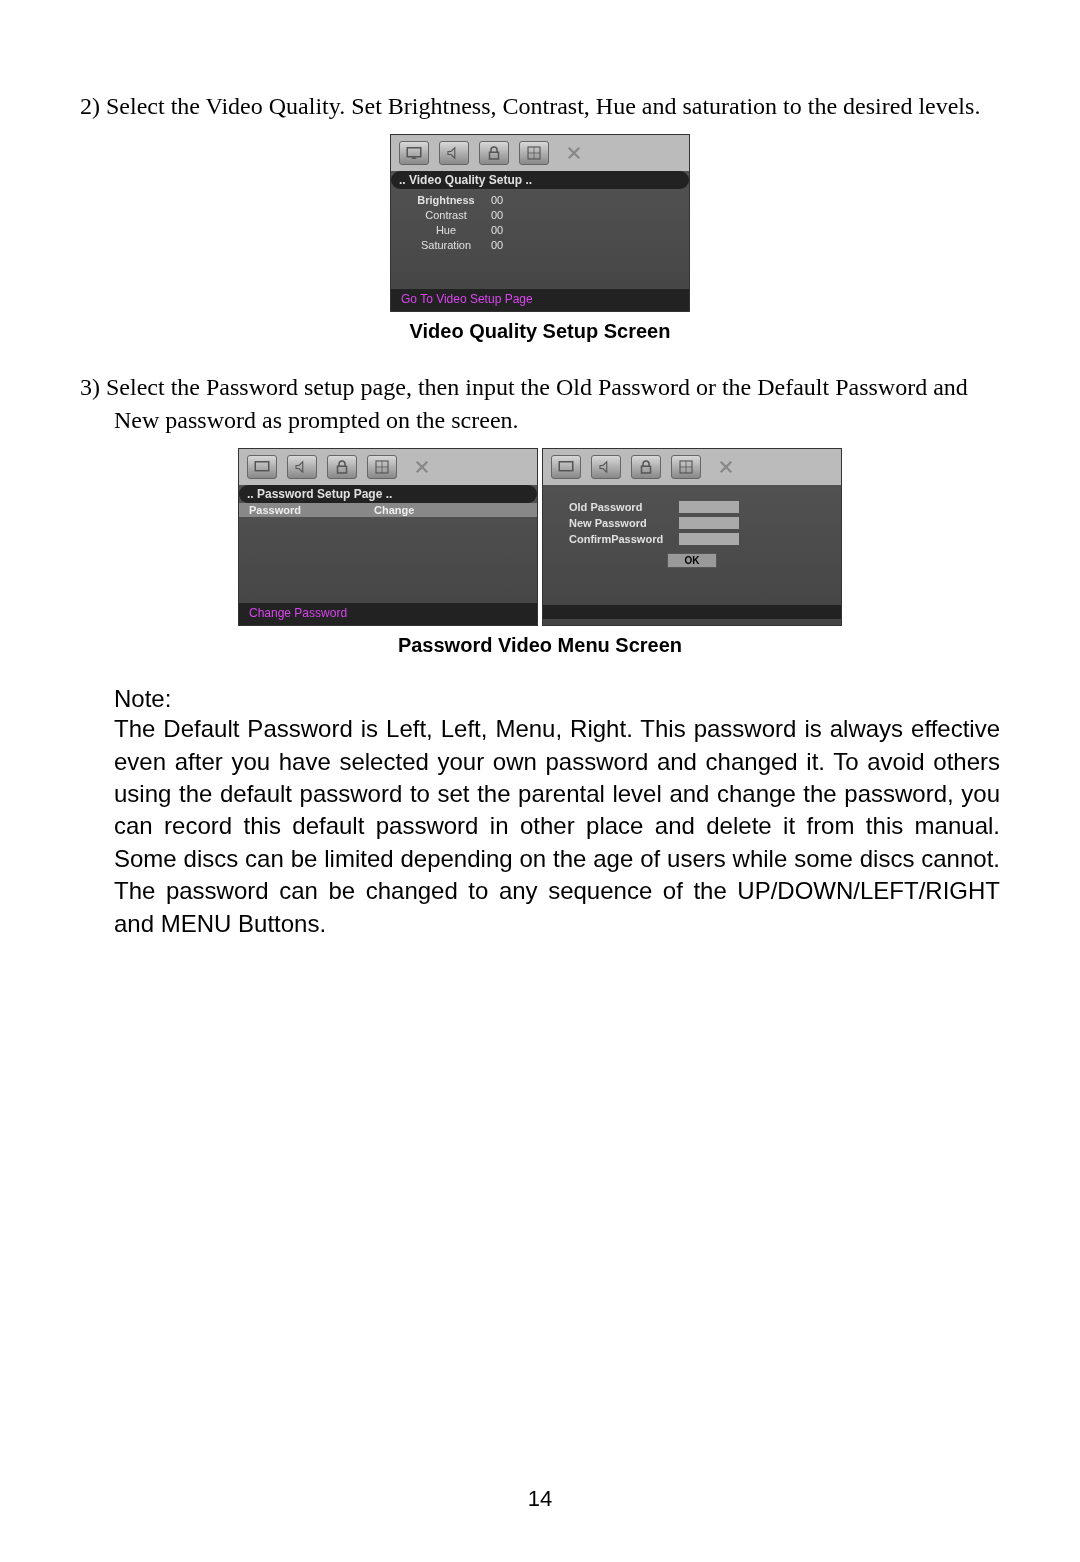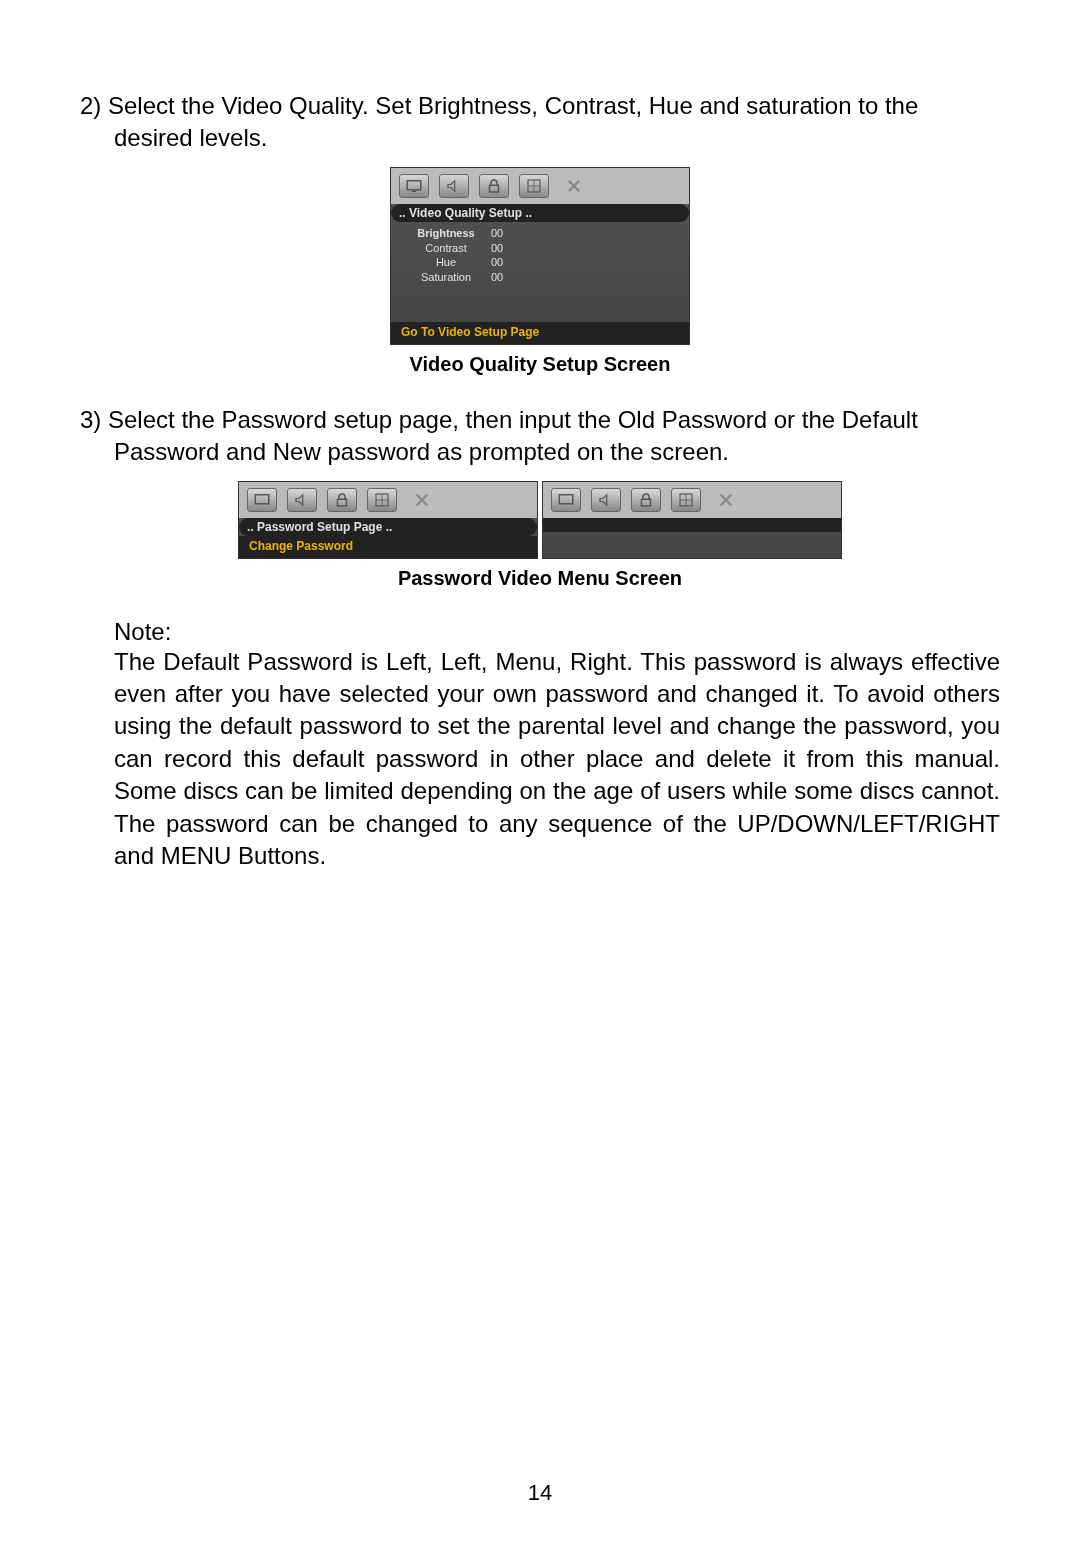--- a/index.html
+++ b/index.html
@@ -10,34 +10,34 @@
     font-family: Arial, Helvetica, sans-serif;
     color: #000;
     padding: 90px 80px 40px 80px;
     position: relative;
   }
   .body-text {
     font-size: 24px;
     line-height: 1.35;
     margin-bottom: 12px;
   }
-  .indent { padding-left: 34px; text-indent: -34px; }
+  .indent { padding-left: 34px; text-indent: -34px; font-family: Liberation Serif, serif; }
   .indent-flat { padding-left: 34px; }
   .justify { text-align: justify; }
   .note-label { font-weight: normal; font-size: 24px; padding-left: 34px; }
   .caption {
     text-align: center;
     font-weight: bold;
     font-size: 20px;
     margin-top: 8px;
     margin-bottom: 28px;
   }
   .page-num {
     position: absolute;
-    bottom: 56px;
+    bottom: 50px;
     left: 0; right: 0;
     text-align: center;
     font-size: 22px;
   }
   
   .osd-panel {
     background: linear-gradient(#555, #444);
     width: 300px;
     font-family: Arial, sans-serif;
     font-size: 11px;
@@ -63,21 +63,21 @@
     font-weight: bold;
     padding: 2px 8px;
     font-size: 12px;
     border-radius: 9px;
   }
   .osd-body { padding: 4px 10px 6px 10px; color: #e0e0e0; min-height: 100px; }
   .osd-item { display: flex; font-size: 11px; line-height: 1.35; }
   .osd-item .lbl { width: 90px; font-weight: bold; text-align: center; }
   .osd-item .val { }
   .osd-item.sub .lbl { font-weight: normal; }
-  .osd-footer { background: #222; color: #eab308; padding: 3px 10px 5px 10px; font-size: 12px; font-weight: bold; }
+  .osd-footer { background: #222; color: #d946ef; padding: 3px 10px 5px 10px; font-size: 12px; font-weight: normal; }
   .single-center { display: flex; justify-content: center; margin: 6px 0 8px 0; }
   .two-up { display: flex; justify-content: center; gap: 4px; margin: 10px 0 8px 0; }
   
   .pw-body { padding: 16px 26px 10px 26px; color: #e0e0e0; min-height: 120px; }
   .pw-row { display: flex; align-items: center; margin-bottom: 4px; font-size: 11px; font-weight: bold; }
   .pw-row .lbl { width: 110px; }
   .pw-row .fld { width: 60px; height: 12px; background: #aaa; }
   .ok-btn {
     width: 50px; padding: 1px 0;
     background: #999; color: #000;
@@ -179,20 +179,26 @@
           </svg>
         </span>
       <span class="osd-tab" style="background:transparent;border:none;">
           <svg viewBox="0 0 24 24">
             <line x1="5" y1="5" x2="19" y2="19" stroke="#888" stroke-width="3"></line>
             <line x1="19" y1="5" x2="5" y2="19" stroke="#888" stroke-width="3"></line>
           </svg>
         </span>
     </div>
     <div class="osd-title">..   Password   Setup   Page   ..</div>
+    <div class="osd-body" style="padding-top:0;">
+      <div style="display:flex;background:#888;margin:0 -10px;padding:1px 10px;">
+        <span class="lbl" style="width:125px;font-weight:bold;color:#eee;font-size:11px;">Password</span>
+        <span style="color:#eee;font-size:11px;font-weight:bold;">Change</span>
+      </div>
+    </div>
     <div class="osd-footer">Change  Password</div>
   </div>
 
   <div class="osd-panel">
     <div class="osd-row">
       <span class="osd-tab">
           <svg viewBox="0 0 24 24">
             <rect x="3" y="5" width="18" height="12" fill="none" stroke="#555" stroke-width="2"></rect>
           </svg>
         </span>
@@ -213,20 +219,35 @@
             <line x1="12" y1="4" x2="12" y2="20" stroke="#555"></line>
             <line x1="4" y1="12" x2="20" y2="12" stroke="#555"></line>
           </svg>
         </span>
       <span class="osd-tab" style="background:transparent;border:none;">
           <svg viewBox="0 0 24 24">
             <line x1="5" y1="5" x2="19" y2="19" stroke="#888" stroke-width="3"></line>
             <line x1="19" y1="5" x2="5" y2="19" stroke="#888" stroke-width="3"></line>
           </svg>
         </span>
+    </div>
+    <div class="pw-body">
+      <div class="pw-row">
+          <span class="lbl">Old  Password</span>
+          <span class="fld"></span>
+        </div>
+      <div class="pw-row">
+          <span class="lbl">New  Password</span>
+          <span class="fld"></span>
+        </div>
+      <div class="pw-row">
+          <span class="lbl">ConfirmPassword</span>
+          <span class="fld"></span>
+        </div>
+      <div class="ok-btn">OK</div>
     </div>
     <div style="background:#222;height:14px;"></div>
   </div>
 </div>
 <p class="caption">Password Video Menu Screen</p>
 
 <p class="note-label">Note:</p>
 <p class="body-text indent-flat justify">The Default Password is Left, Left, Menu, Right. This password is always effective even after you have selected your own password and changed it. To avoid others using the default password to set the parental level and change the password, you can record this default password in other place and delete it from this manual. Some discs can be limited depending on the age of users while some discs cannot. The password can be changed to any sequence of the UP/DOWN/LEFT/RIGHT and MENU Buttons.</p>
 
 <div class="page-num">14</div>

